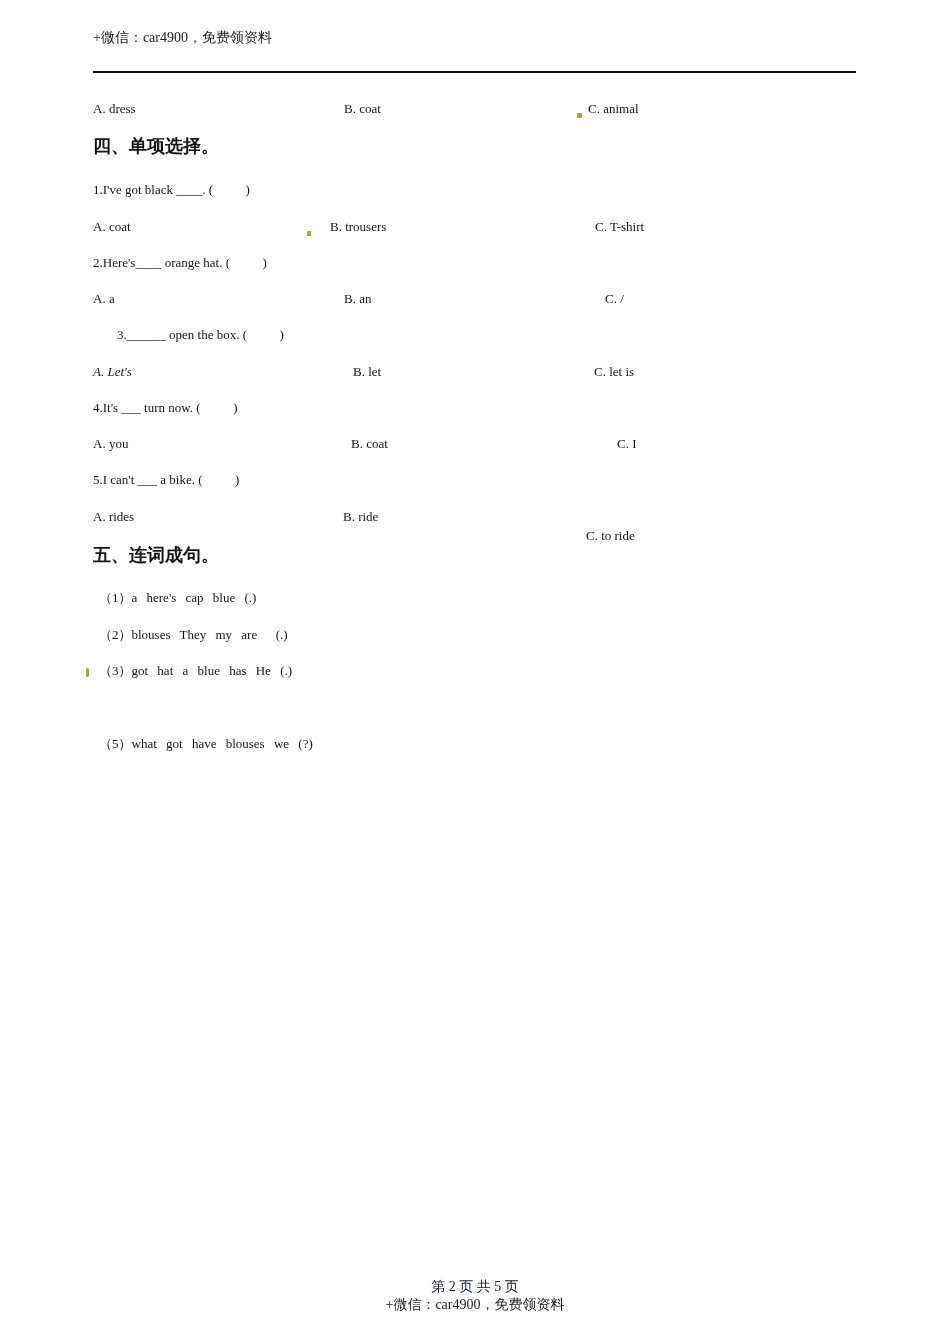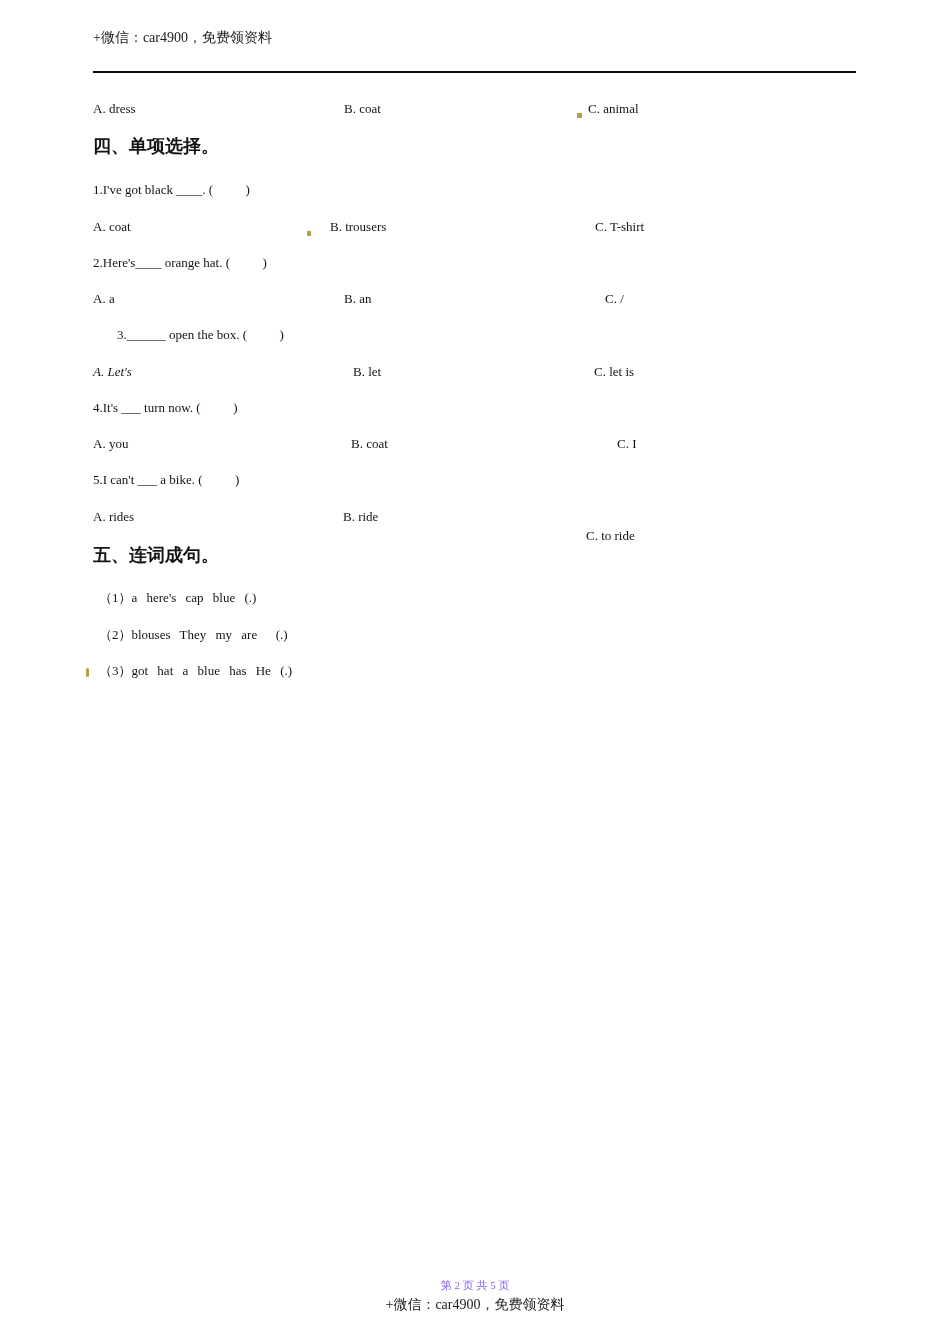--- a/index.html
+++ b/index.html
@@ -38,21 +38,21 @@
   }
   .sq { width: 5px; height: 5px; }
   .bar { width: 3px; height: 9px; border-radius: 1.5px; }
   .wsp { word-spacing: 6px; }
   .centered {
     left: 0;
     width: 100%;
     text-align: center;
     white-space: pre;
   }
-  .footer-page { font-size: 11px; color: #8b5cf6; }
+  .footer-page { font-size: 14px; color: #0f172a; }
   .footer-promo { font-size: 14px; color: #1c1c1c; }
   .hdr { font-size: 14px; color: #1c1c1c; }
 </style>
 </head>
 <body>
 
 <div class="page">
 
   <div class="abs sans hdr" style="left:93px; top:30px;">+微信：car4900，免费领资料</div>
   <div class="rule" style="left:93px; top:71px; width:763px;"></div>
@@ -89,17 +89,18 @@
   <div class="abs" style="left:93px;  top:509px;">A. rides</div>
   <div class="abs" style="left:343px; top:509px;">B. ride</div>
   <div class="abs" style="left:586px; top:509px;margin-top:19px;">C. to ride</div>
 
   <div class="abs heading" style="left:93px; top:545px;">五、连词成句。</div>
 
   <div class="abs wsp" style="left:99px; top:590px;">（1）a here's cap blue (.)</div>
   <div class="abs wsp" style="left:99px; top:627px;">（2）blouses They my are  (.)</div>
   <div class="accent-dot bar" style="left:86px; top:668px;"></div>
   <div class="abs wsp" style="left:99px; top:663px;">（3）got hat a blue has He (.)</div>
+  <div class="abs wsp" style="left:99px; top:736px;">（5）what got have blouses we (?)</div>
 
   <div class="abs sans centered footer-page" style="top:1279px;">第 2 页 共 5 页</div>
   <div class="abs sans centered footer-promo" style="top:1297px;">+微信：car4900，免费领资料</div>
 
 </div>
 
 </body></html>

